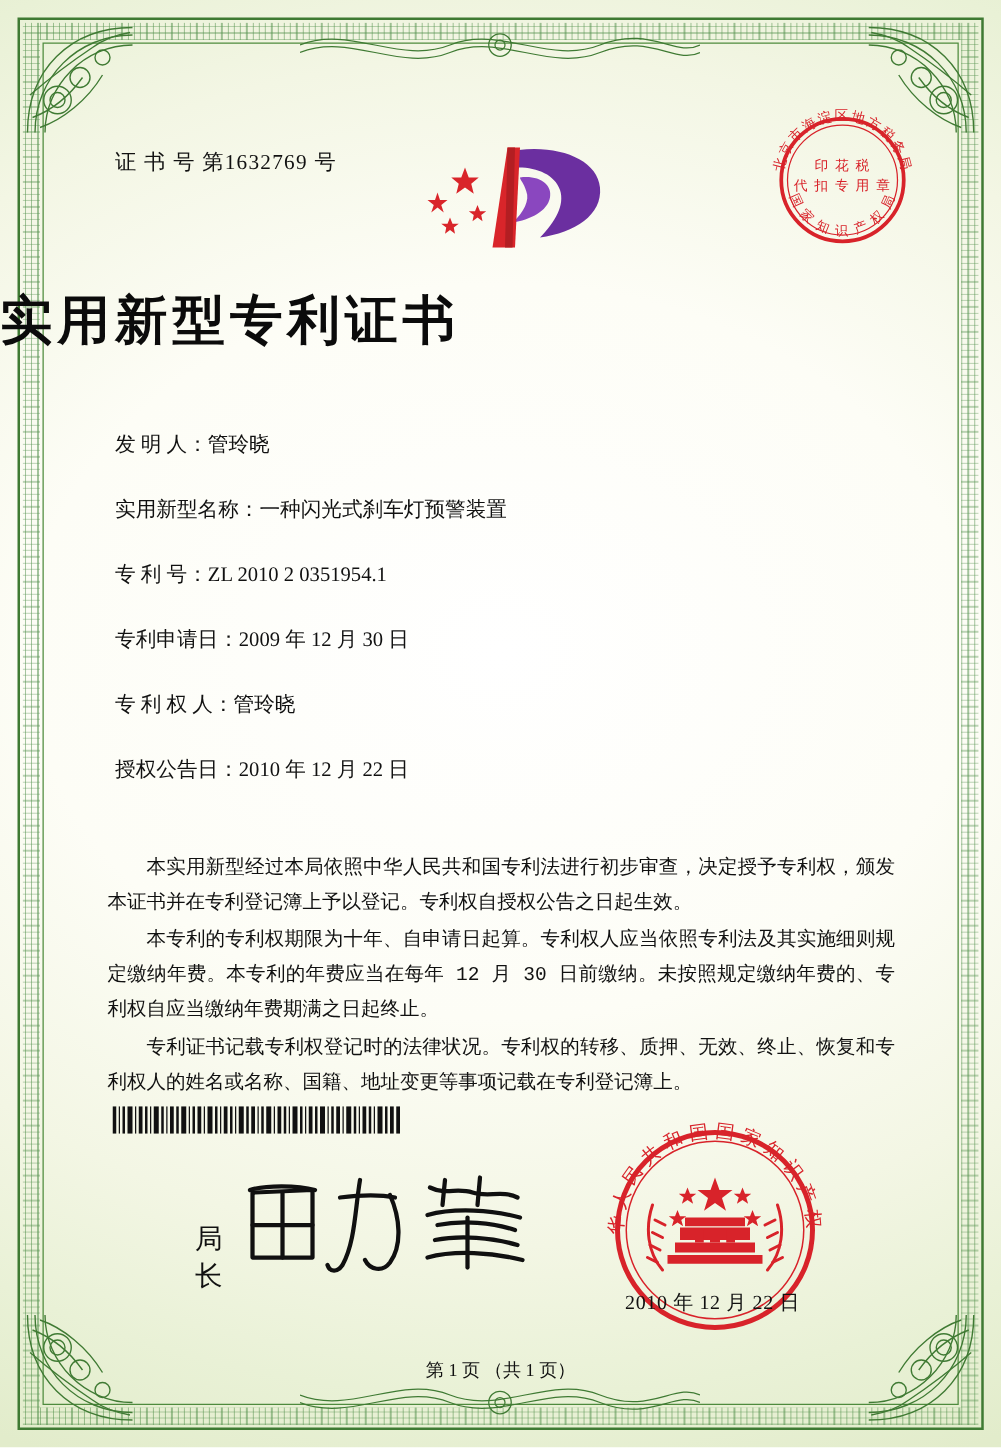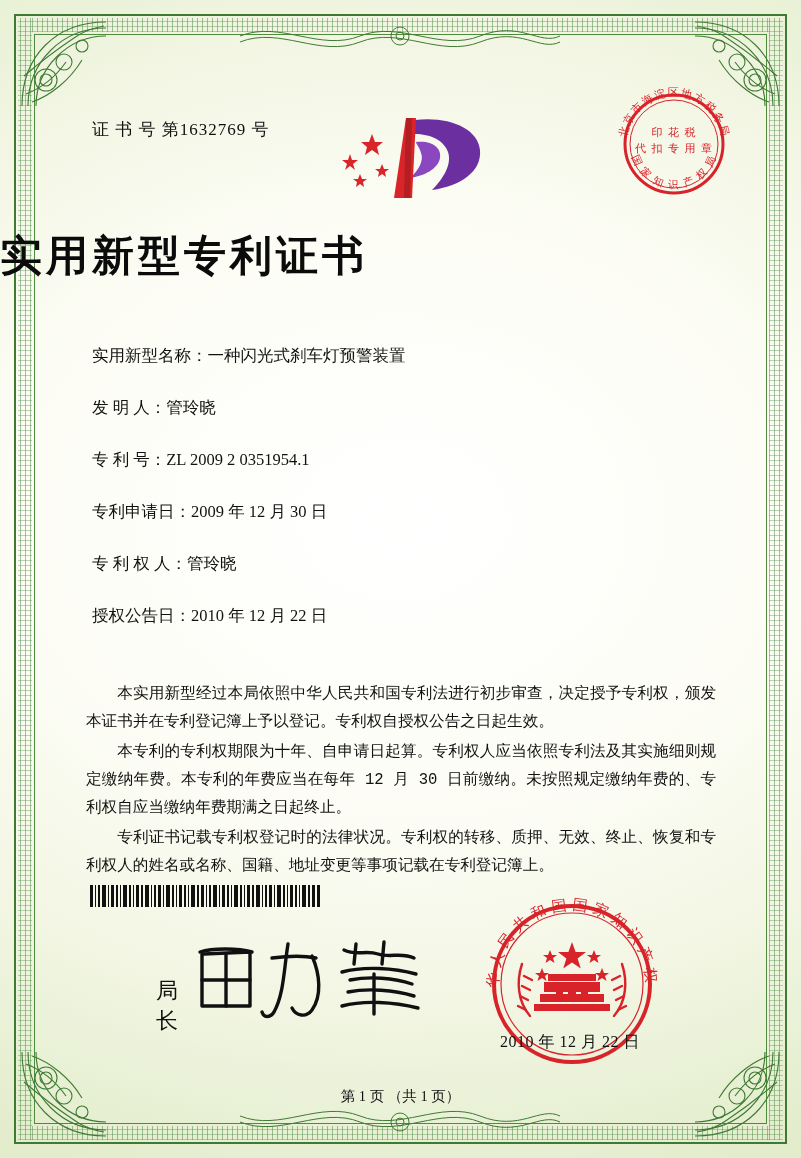--- a/index.html
+++ b/index.html
@@ -291,27 +291,27 @@
         <polygon points="30,42 32,48 38,48 33,52 35,58 30,54 25,58 27,52 22,48 28,48"></polygon>
         <polygon points="40,62 42,67 47,67 43,70 44,75 40,72 36,75 37,70 33,67 38,67"></polygon>
         <polygon points="62,52 64,57 69,57 65,60 66,65 62,62 58,65 59,60 55,57 60,57"></polygon>
       </g>
     </svg>
 
     <div class="main-title">实用新型专利证书</div>
 
     <div class="fields">
       <div class="field">
+        <span class="lbl">发  明  人：</span><span class="val">管玲晓</span>
+      </div>
+      <div class="field">
         <span class="lbl">实用新型名称：</span><span class="val">一种闪光式刹车灯预警装置</span>
       </div>
       <div class="field">
-        <span class="lbl">发  明  人：</span><span class="val">管玲晓</span>
-      </div>
-      <div class="field">
-        <span class="lbl">专  利  号：</span><span class="val">ZL 2009 2 0351954.1</span>
+        <span class="lbl">专  利  号：</span><span class="val">ZL 2010 2 0351954.1</span>
       </div>
       <div class="field">
         <span class="lbl">专利申请日：</span><span class="val">2009 年 12 月 30 日</span>
       </div>
       <div class="field">
         <span class="lbl">专 利 权 人：</span><span class="val">管玲晓</span>
       </div>
       <div class="field">
         <span class="lbl">授权公告日：</span><span class="val">2010 年 12 月 22 日</span>
       </div>

